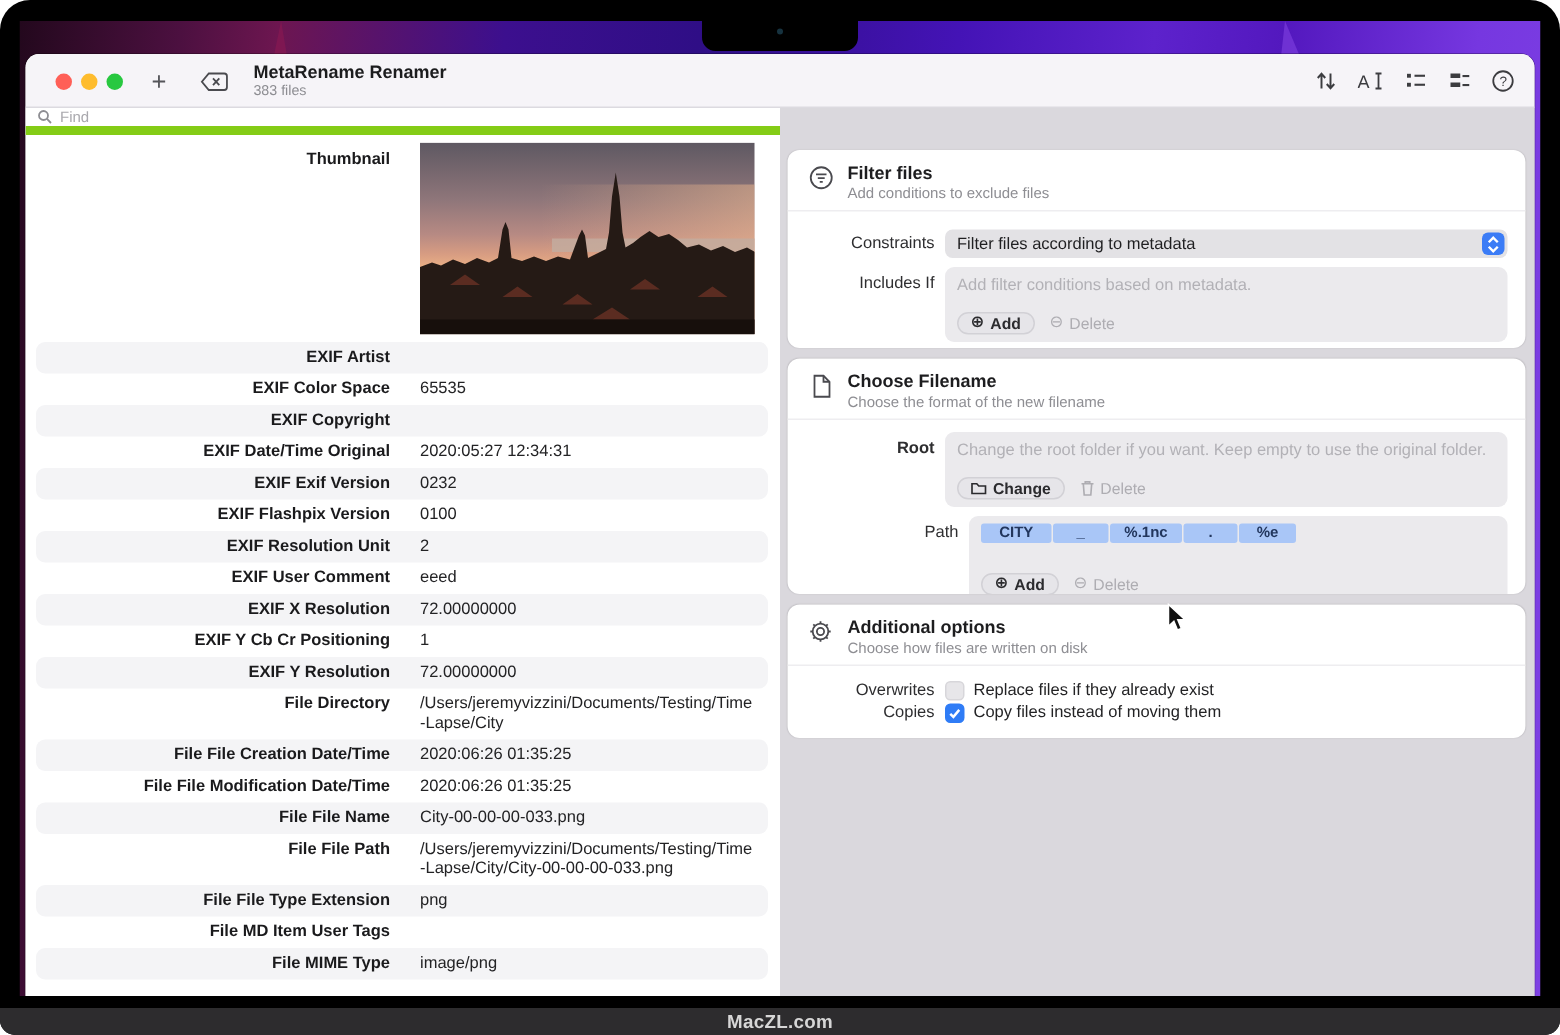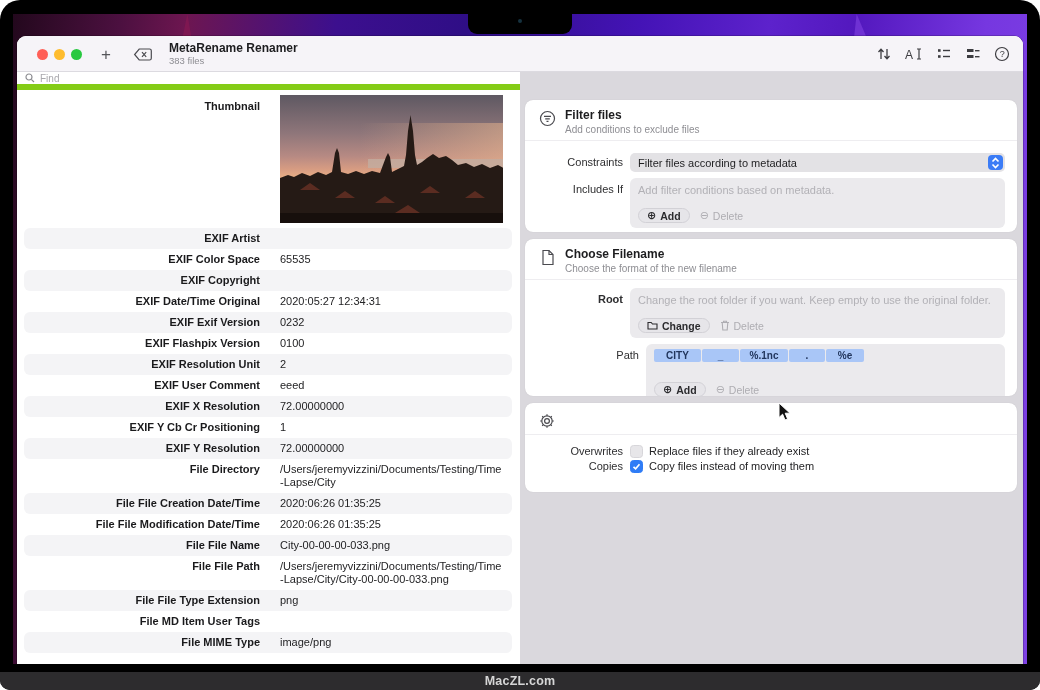--- a/index.html
+++ b/index.html
@@ -382,20 +382,24 @@
 
           <div class="card" style="height:89px;">
             <div class="card-header">
               <div class="card-icon">
                 <svg width="16" height="16" viewBox="0 0 16 16" fill="none" stroke="#4a4a4f" stroke-width="1.2">
                     <circle cx="8" cy="8" r="2.4"></circle>
                     <circle cx="8" cy="8" r="5.2"></circle>
                     <path d="M8 1.2 V2.8 M8 13.2 V14.8 M1.2 8 H2.8 M13.2 8 H14.8 M3.2 3.2 L4.3 4.3 M11.7 11.7 L12.8 12.8 M12.8 3.2 L11.7 4.3 M4.3 11.7 L3.2 12.8"></path>
                   </svg>
               </div>
+              <div>
+                <div class="card-title">Additional options</div>
+                <div class="card-sub">Choose how files are written on disk</div>
+              </div>
             </div>
             <div class="divider"></div>
             <div class="card-body" id="option-rows" style="padding-top:8px;">
                 <div class="optrow">
                   <div class="flabel">Overwrites</div>
                   <div class="checkbox"></div>
                   <div class="opttext">Replace files if they already exist</div>
                 </div>
                 <div class="optrow">
                   <div class="flabel">Copies</div>

